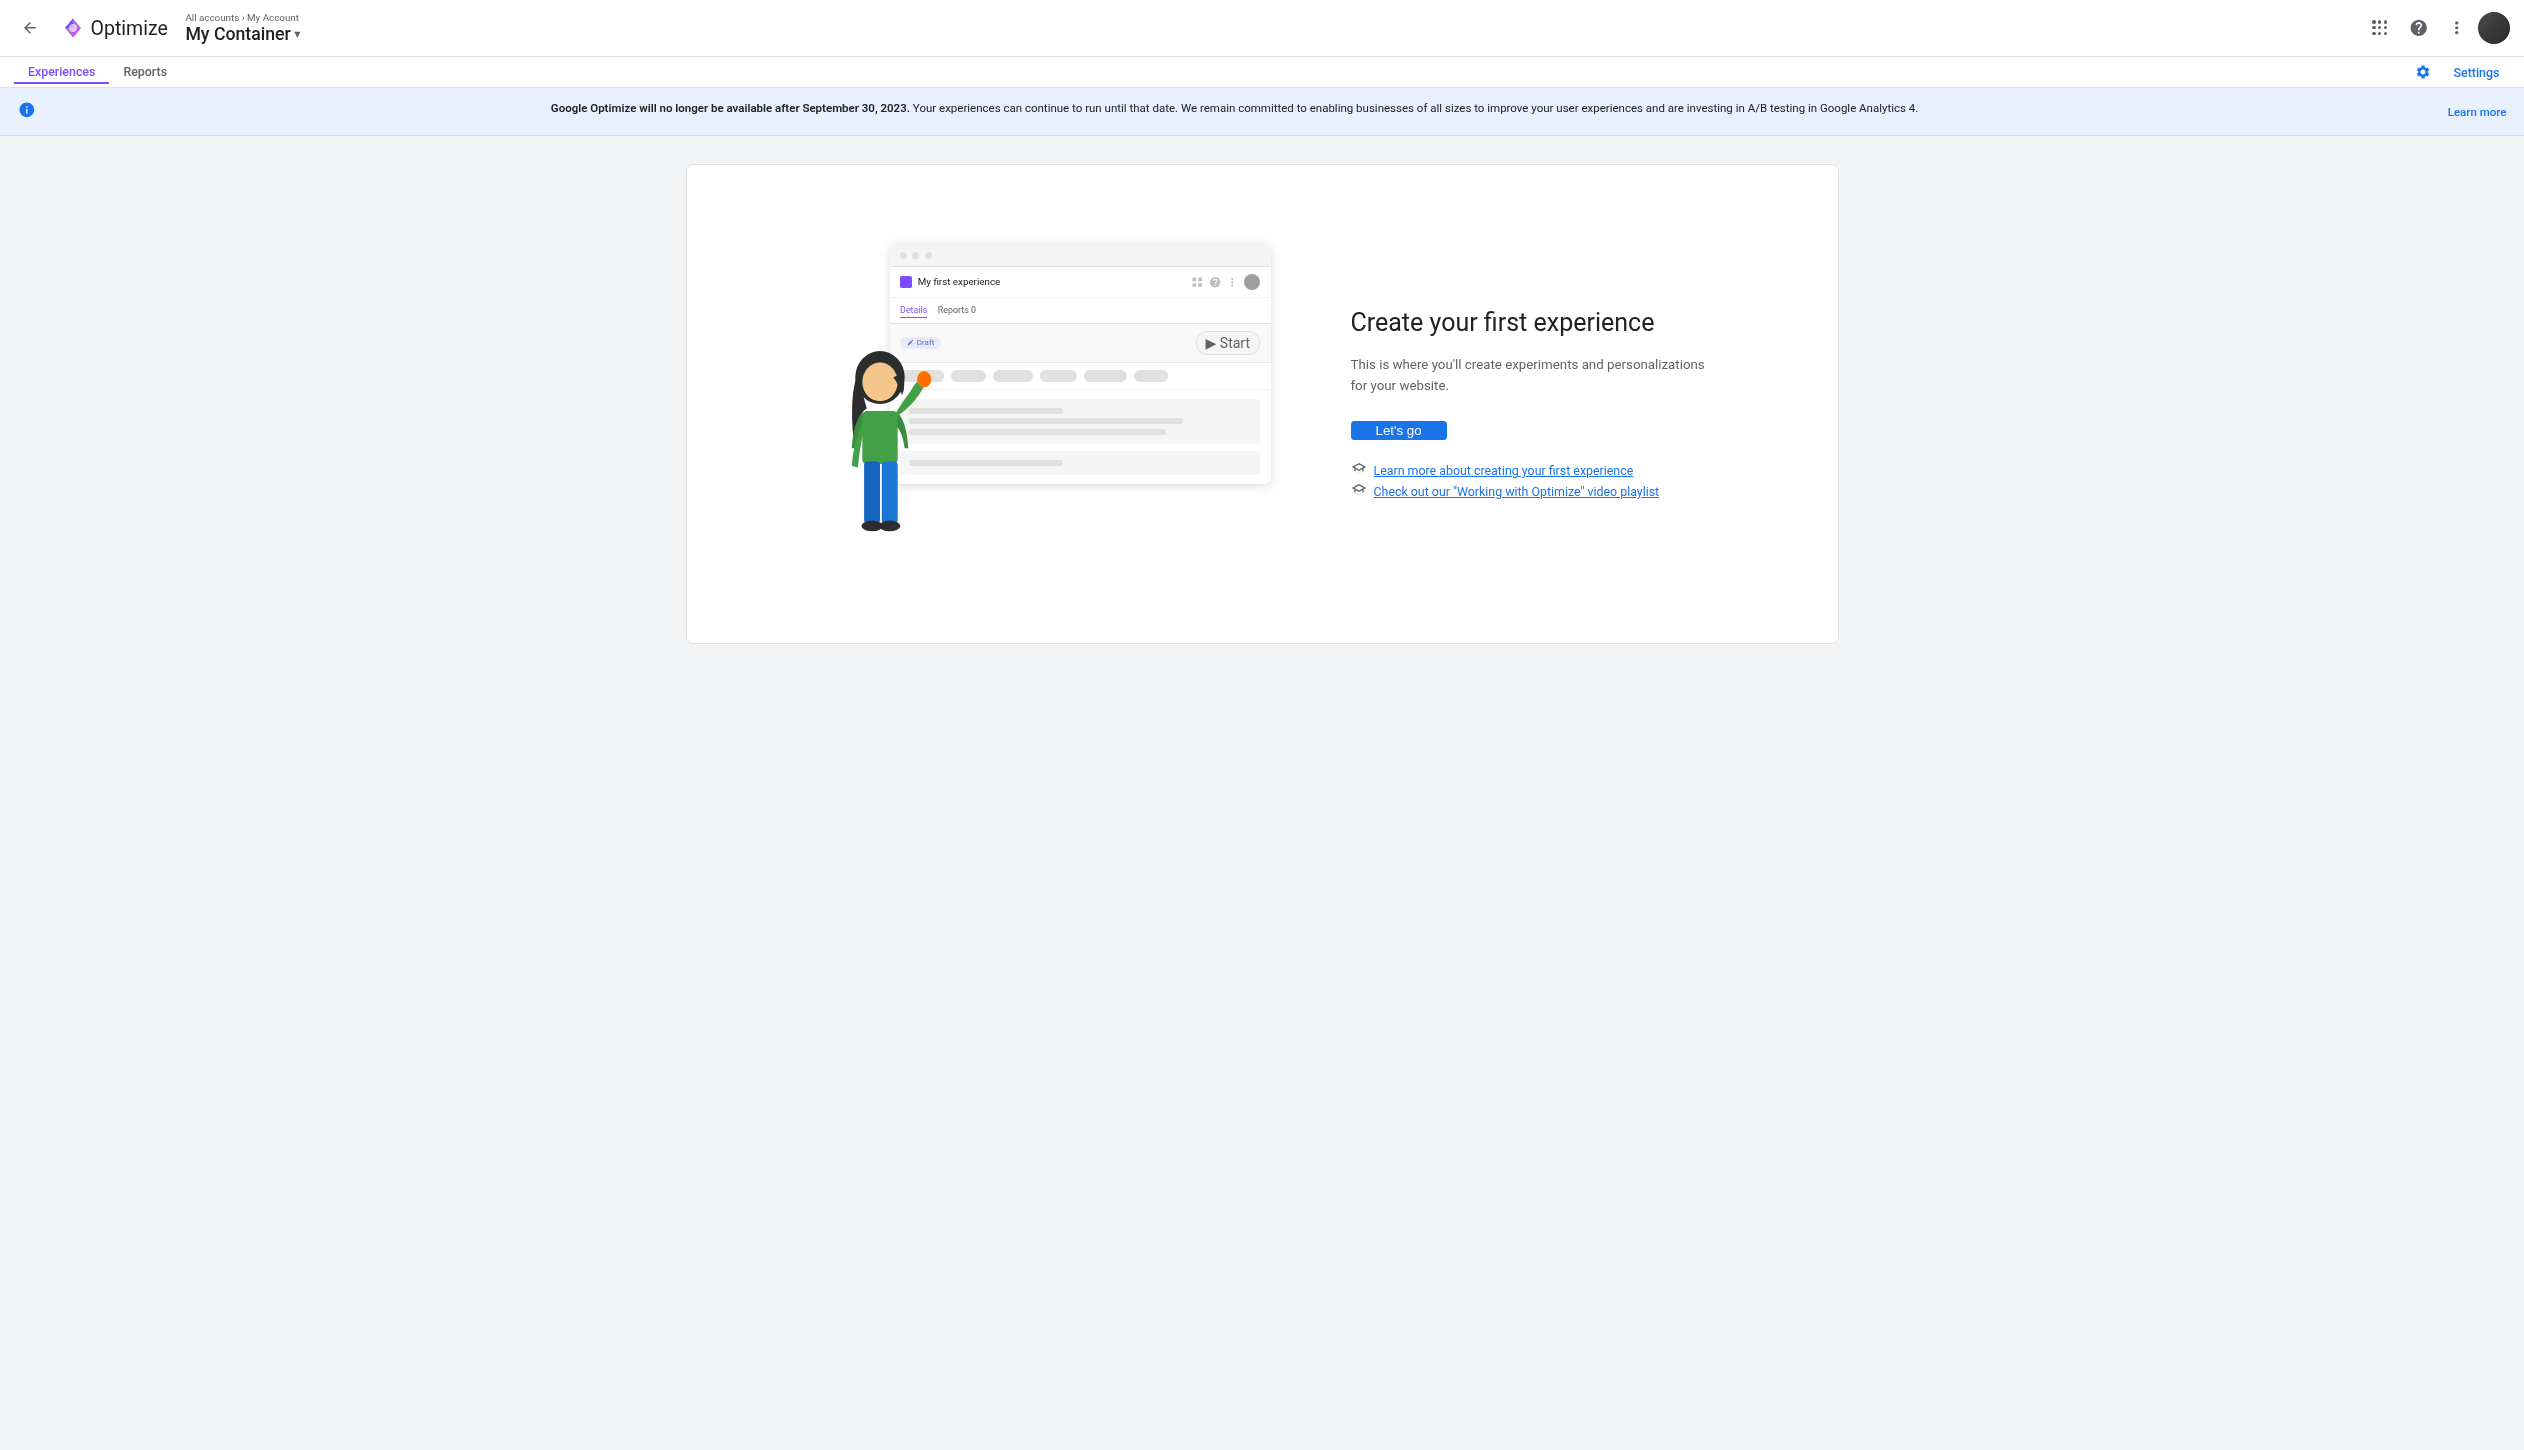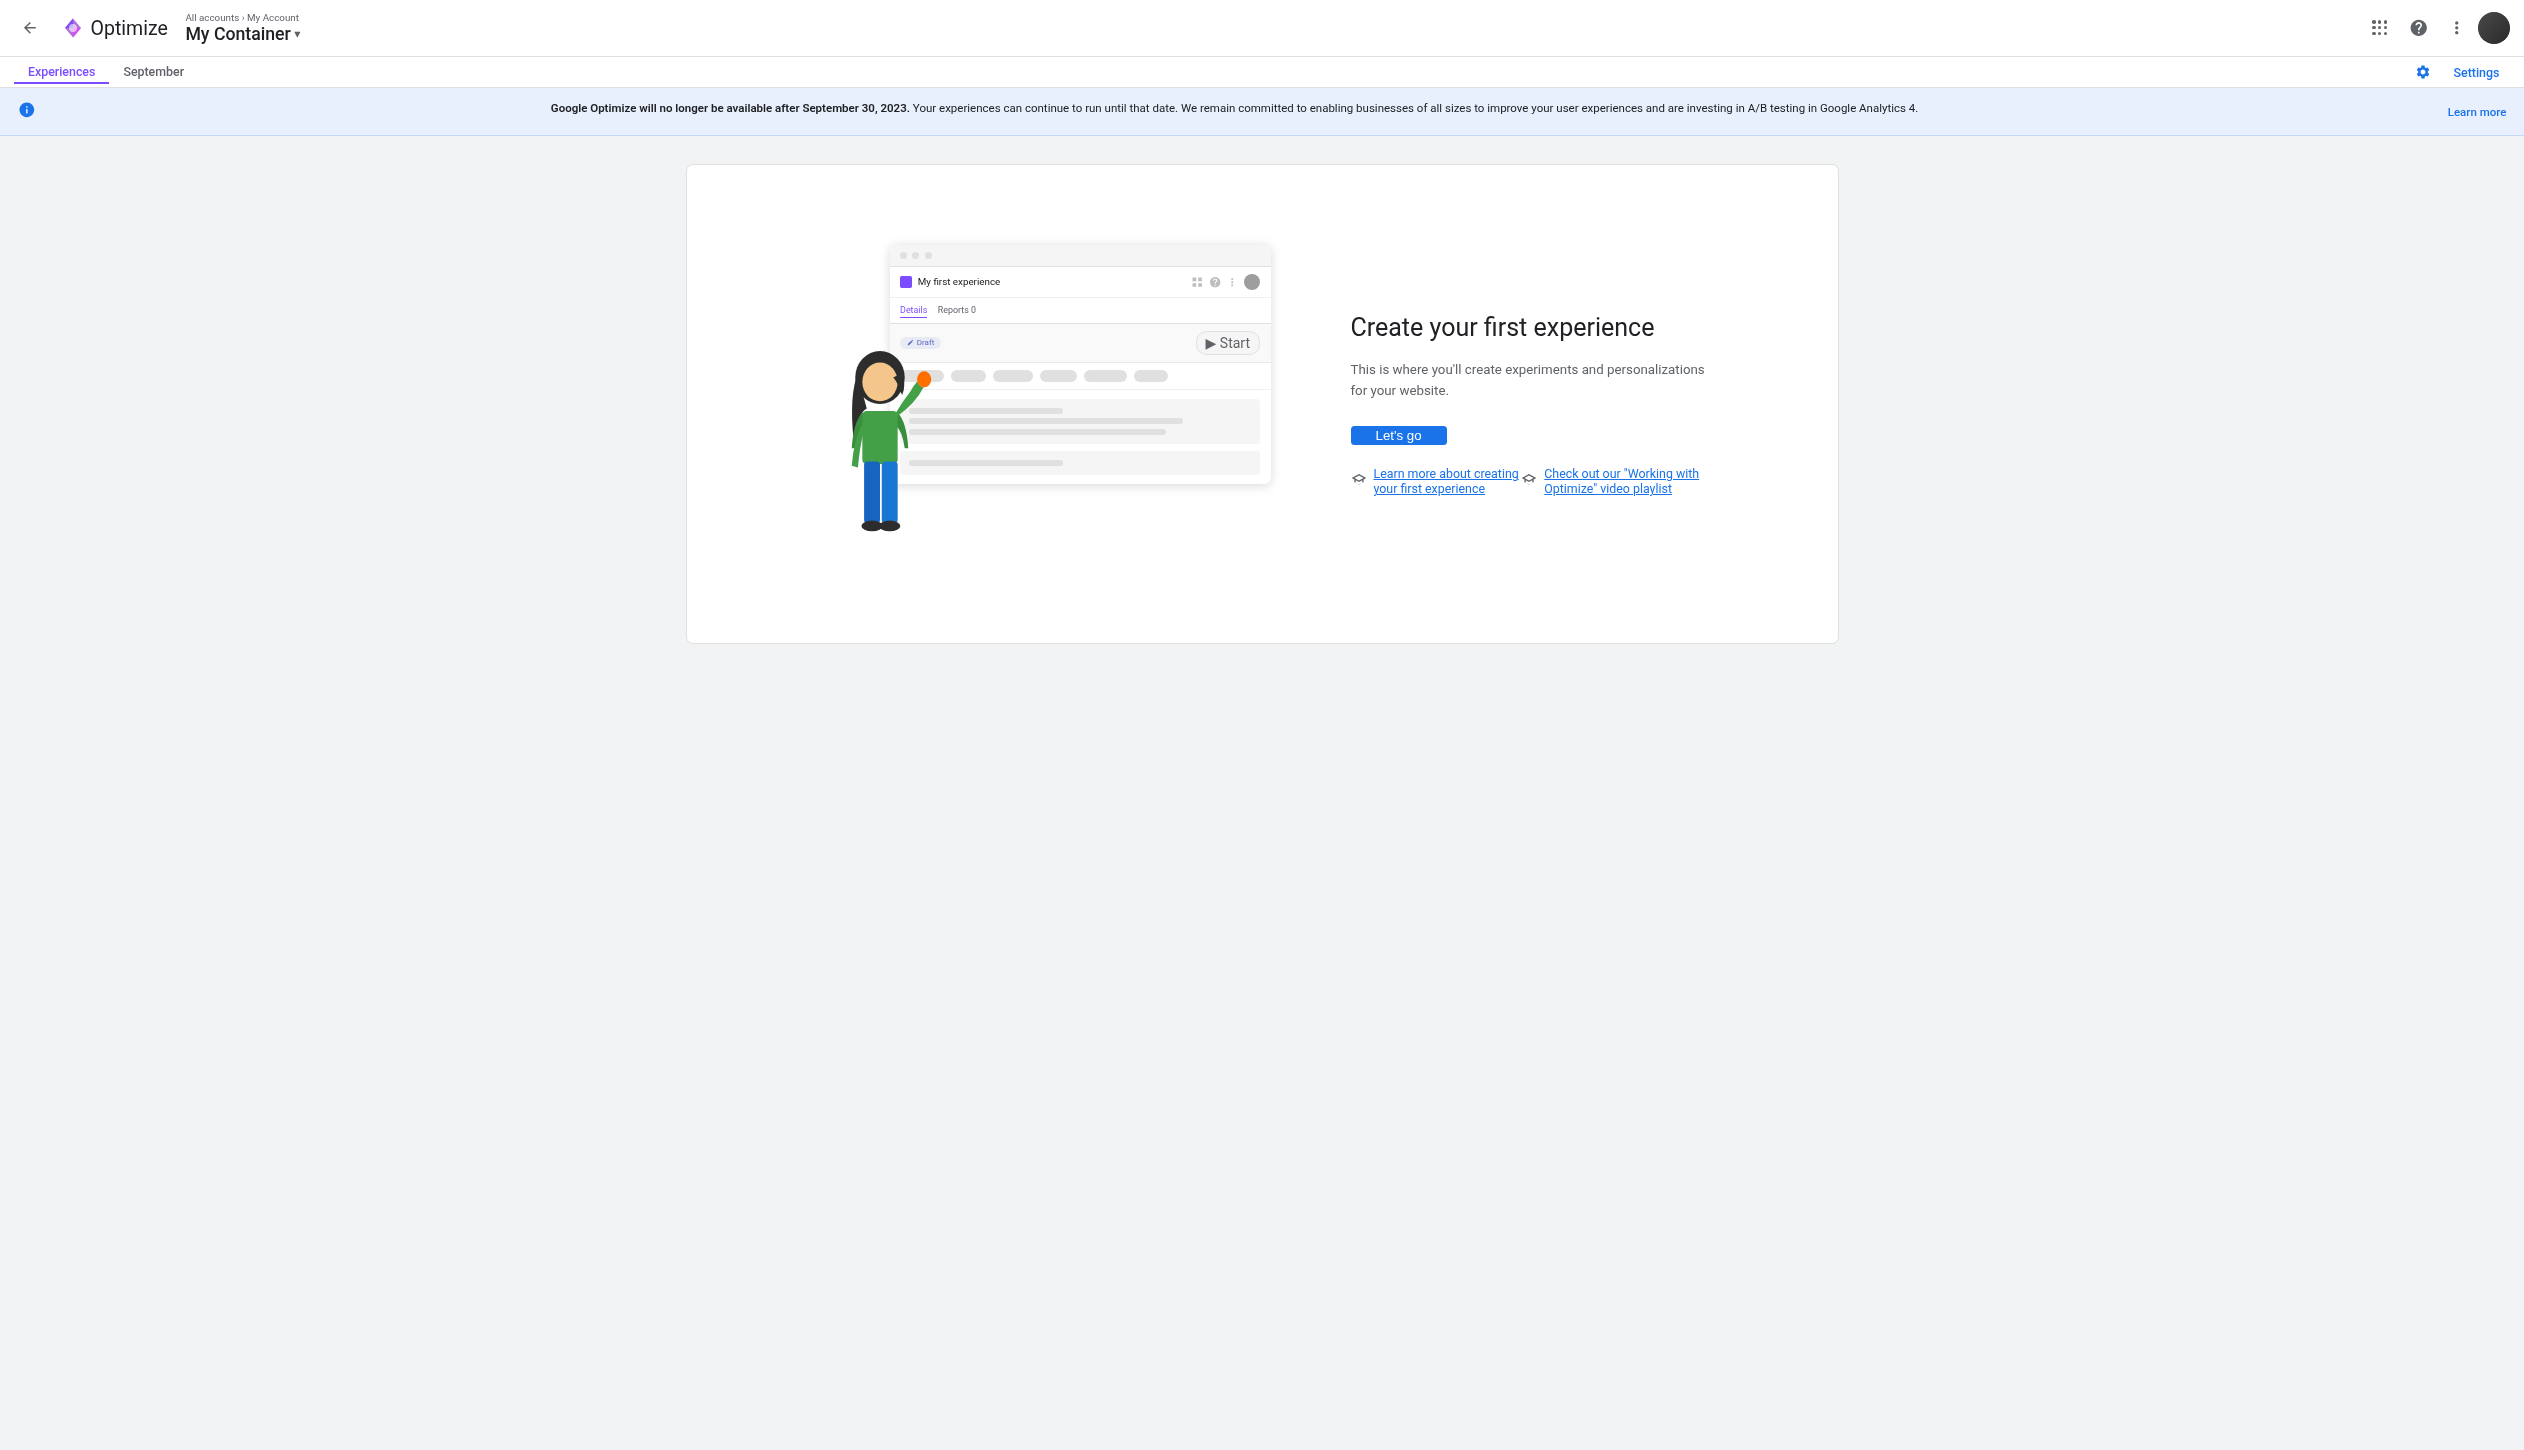--- a/index.html
+++ b/index.html
@@ -361,21 +361,21 @@
       border-radius: 3.5px;
       padding: 2px 25px;
       font-size: 13.3px;
       font-weight: 500;
       cursor: pointer;
       margin-bottom: 21px;
       display: inline-block;
     }
     .links-list {
       display: flex;
-      flex-direction: row;
+      flex-direction: column;
       gap: 2px;
     }
     .learn-link {
       display: flex;
       align-items: center;
       gap: 7px;
       color: #1a73e8;
       font-size: 12.4px;
       text-decoration: underline;
       cursor: pointer;
@@ -466,21 +466,21 @@
     </div>
     <div class="avatar">
       <div class="avatar-img"></div>
     </div>
   </div>
 </header>
 
 <nav class="tabs-bar">
   <div class="tabs-left">
     <div class="tab active">Experiences</div>
-    <div class="tab">September</div>
+    <div class="tab">Reports</div>
   </div>
   <a class="settings-link">
     <svg width="16" height="16" viewBox="0 0 24 24" fill="#1a73e8">
       <path d="M19.14,12.94c0.04-0.3,0.06-0.61,0.06-0.94c0-0.32-0.02-0.64-0.07-0.94l2.03-1.58c0.18-0.14,0.23-0.41,0.12-0.61 l-1.92-3.32c-0.12-0.22-0.37-0.29-0.59-0.22l-2.39,0.96c-0.5-0.38-1.03-0.7-1.62-0.94L14.4,2.81c-0.04-0.24-0.24-0.41-0.48-0.41 h-3.84c-0.24,0-0.43,0.17-0.47,0.41L9.25,5.35C8.66,5.59,8.12,5.92,7.63,6.29L5.24,5.33c-0.22-0.08-0.47,0-0.59,0.22L2.74,8.87 C2.62,9.08,2.66,9.34,2.86,9.48l2.03,1.58C4.84,11.36,4.8,11.69,4.8,12s0.02,0.64,0.07,0.94l-2.03,1.58 c-0.18,0.14-0.23,0.41-0.12,0.61l1.92,3.32c0.12,0.22,0.37,0.29,0.59,0.22l2.39-0.96c0.5,0.38,1.03,0.7,1.62,0.94l0.36,2.54 c0.05,0.24,0.24,0.41,0.48,0.41h3.84c0.24,0,0.44-0.17,0.47-0.41l0.36-2.54c0.59-0.24,1.13-0.56,1.62-0.94l2.39,0.96 c0.22,0.08,0.47,0,0.59-0.22l1.92-3.32c0.12-0.22,0.07-0.47-0.12-0.61L19.14,12.94z M12,15.6c-1.98,0-3.6-1.62-3.6-3.6 s1.62-3.6,3.6-3.6s3.6,1.62,3.6,3.6S13.98,15.6,12,15.6z"></path>
     </svg>
     <span>Settings</span>
   </a>
 </nav>
 
 <div class="banner">

